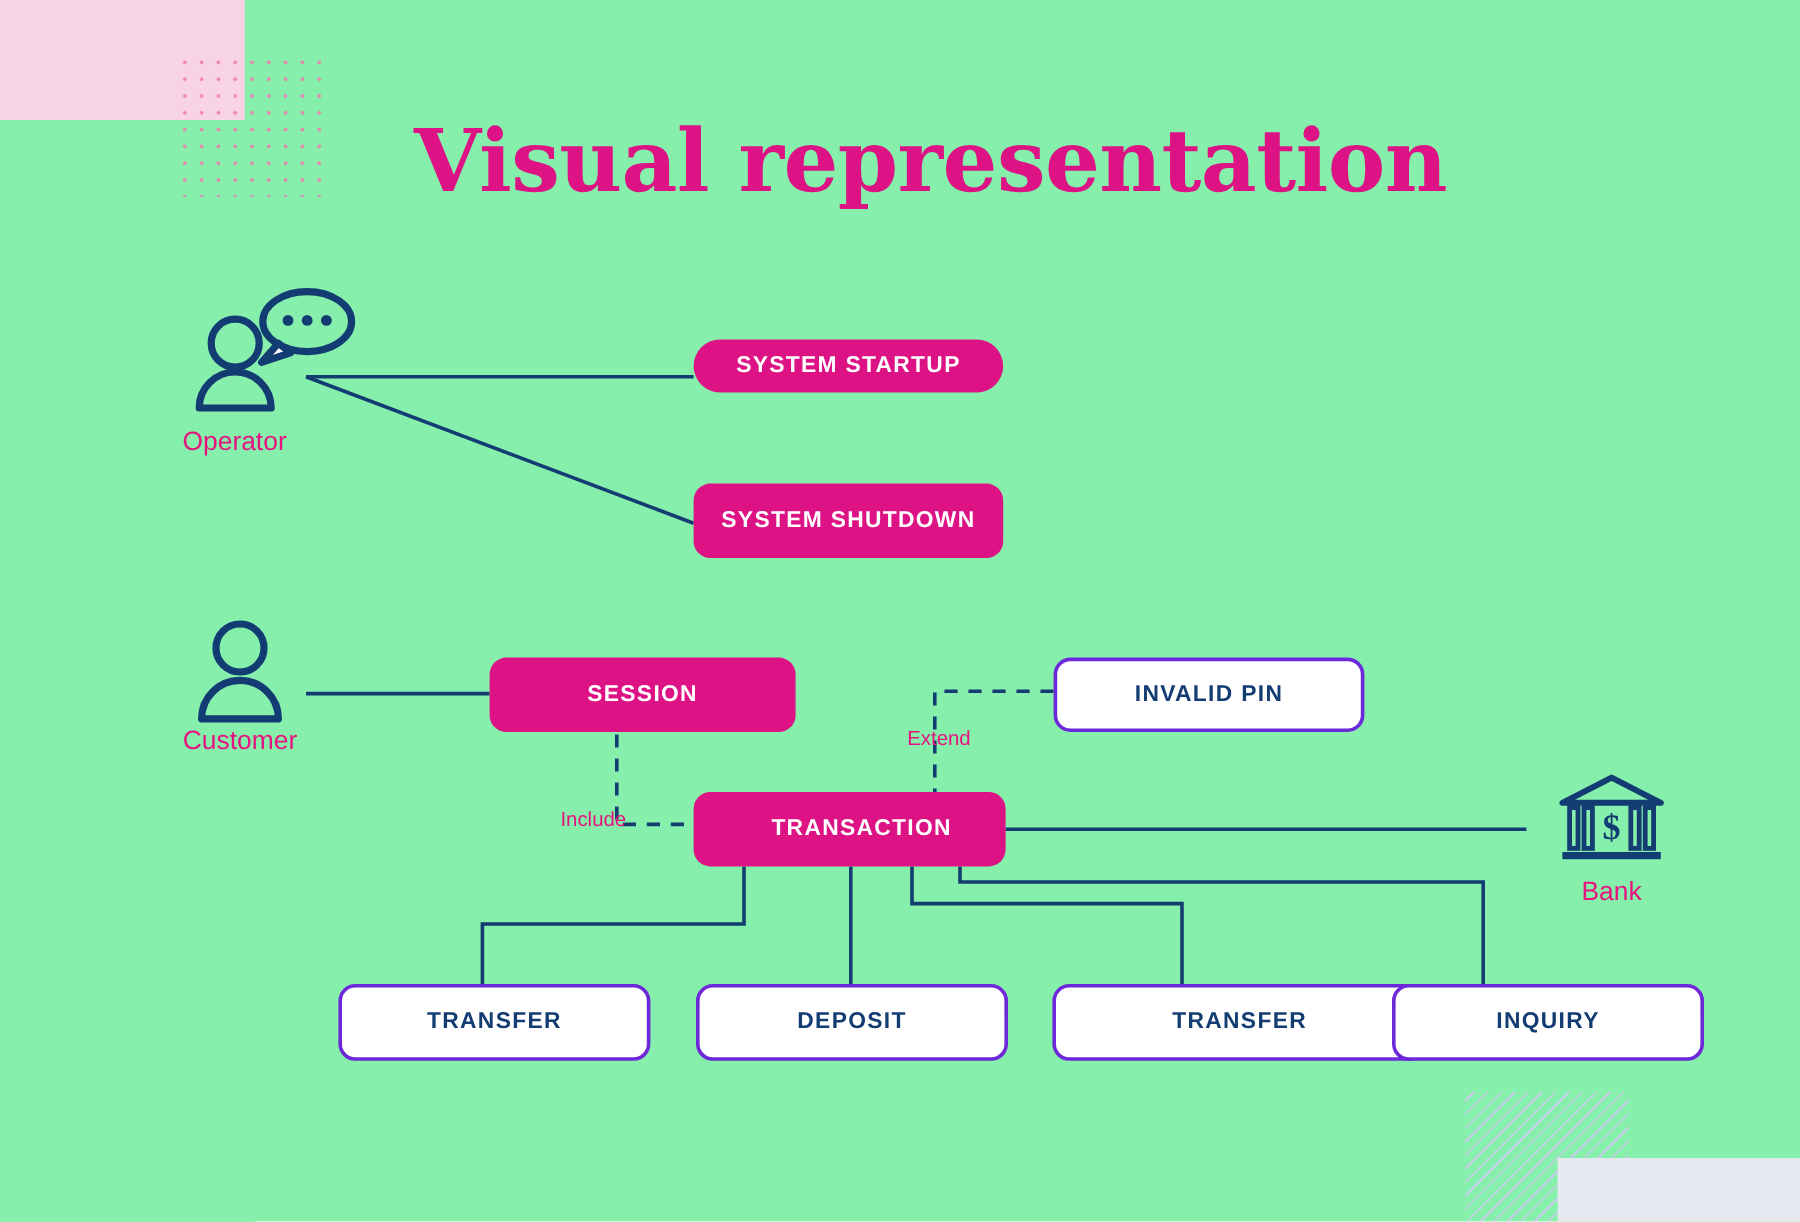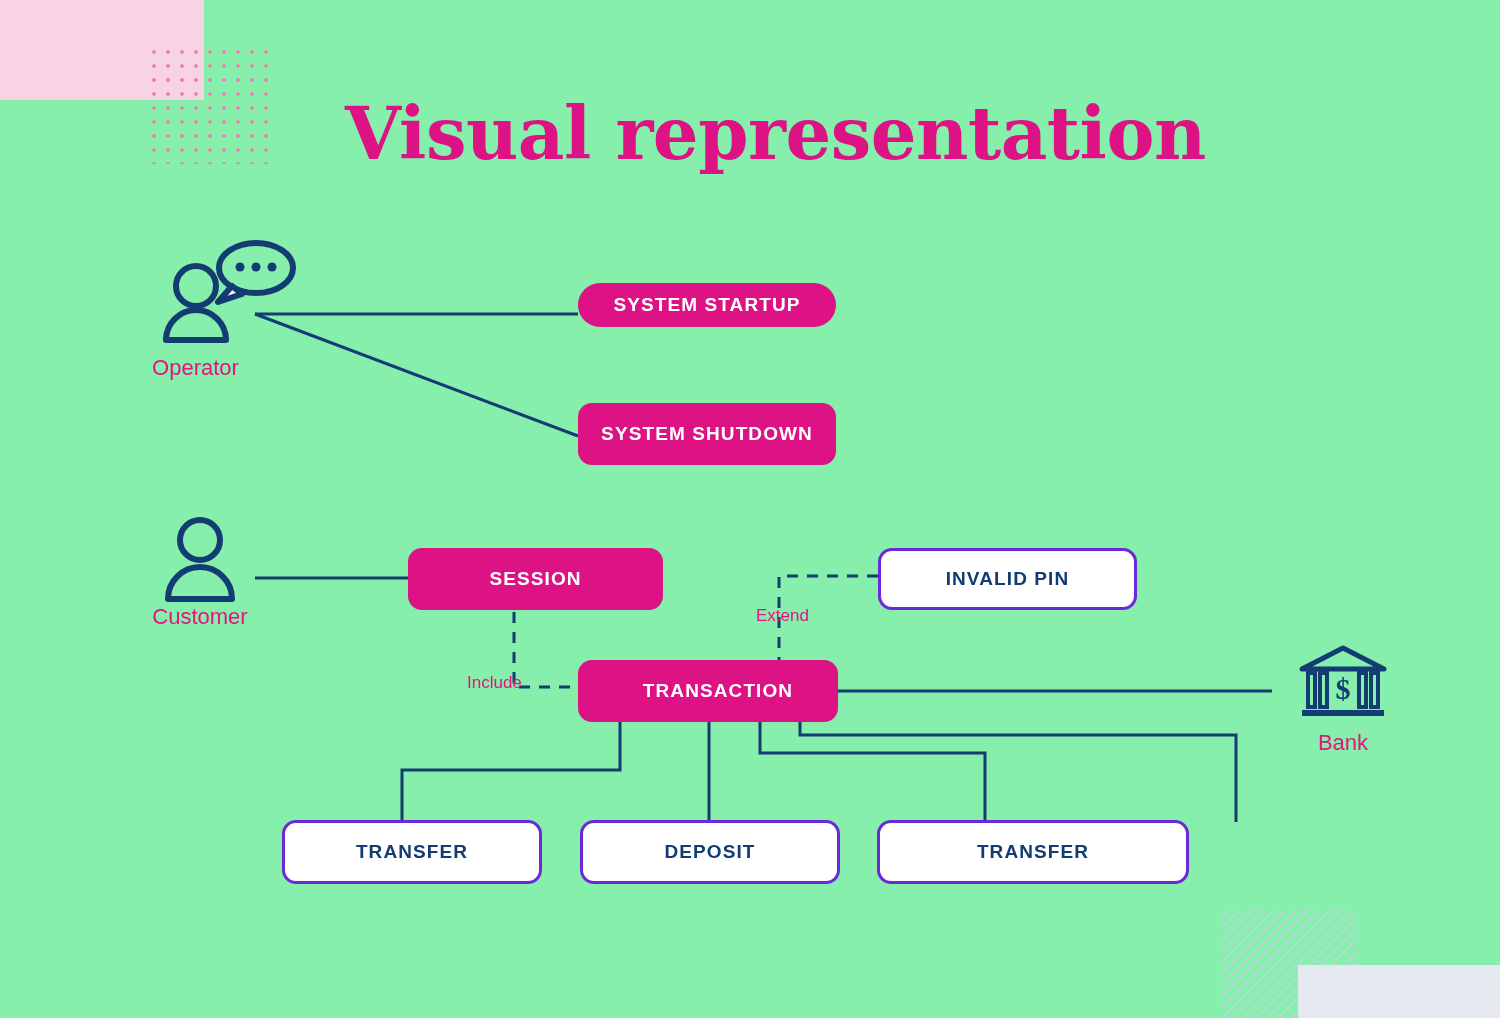--- a/index.html
+++ b/index.html
@@ -220,18 +220,21 @@
   </div>
 
   <div class="node outlined" style="left:580px; top:820px; width:260px; height:64px;">
     <span>DEPOSIT</span>
   </div>
 
   <div class="node outlined" style="left:877px; top:820px; width:312px; height:64px;">
     <span>TRANSFER</span>
   </div>
 
+  <div class="node outlined" style="left:1160px; top:820px; width:260px; height:64px;">
+    <span>INQUIRY</span>
+  </div>
 
   <div class="edge-label" style="left:467px; top:649px;margin-top:24px;">Include</div>
 
   <div class="edge-label" style="left:756px; top:606px;">Extend</div>
 
 </div>
 
 </body></html>

